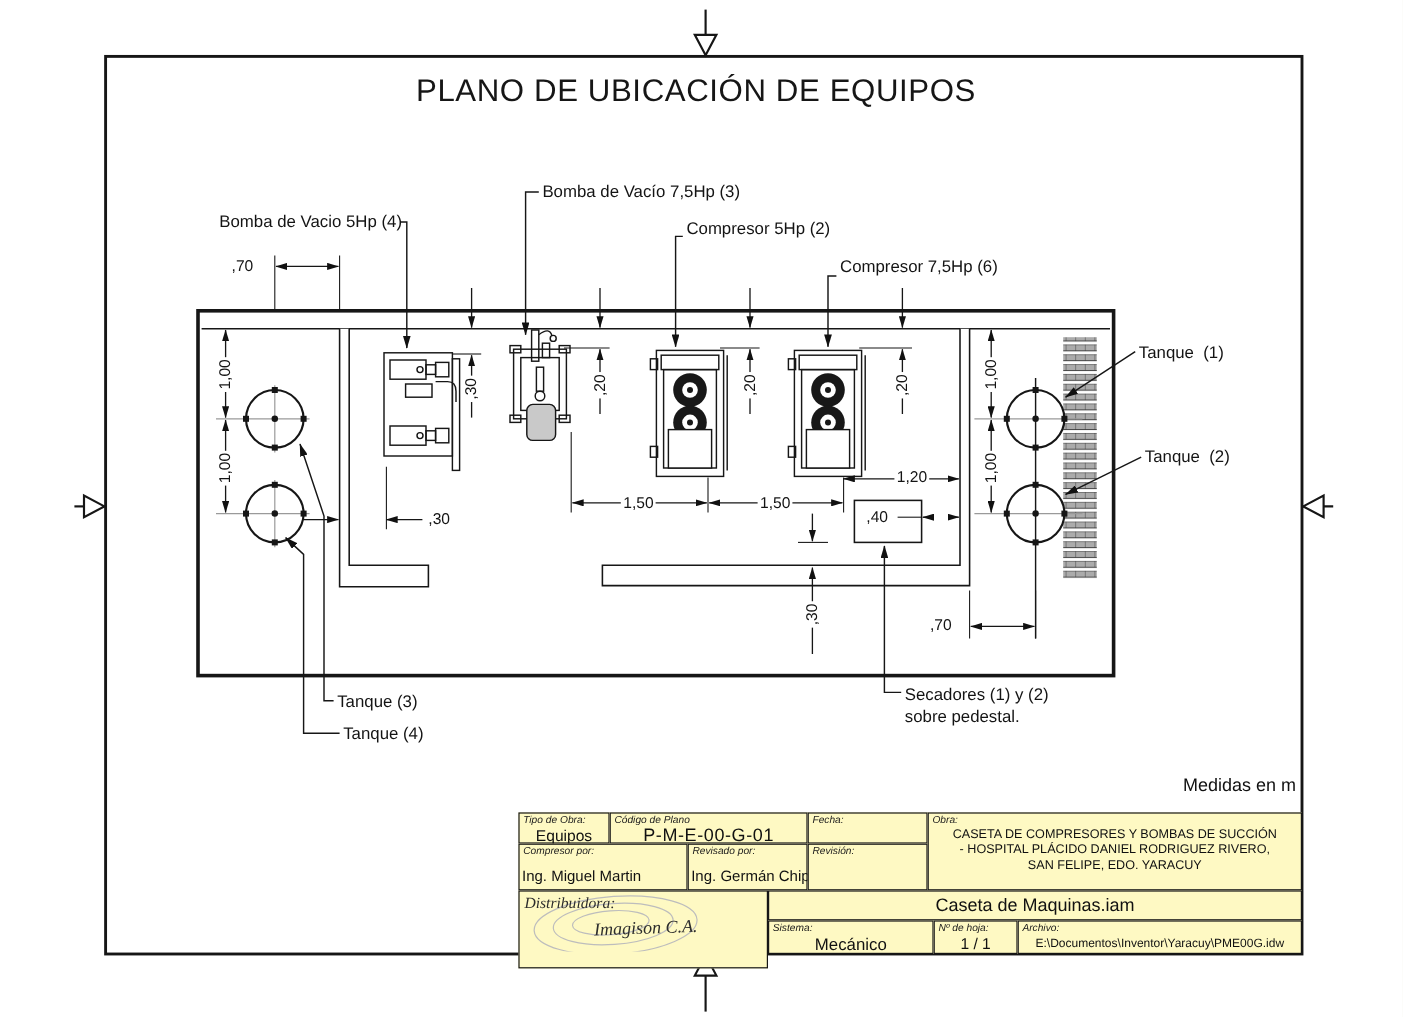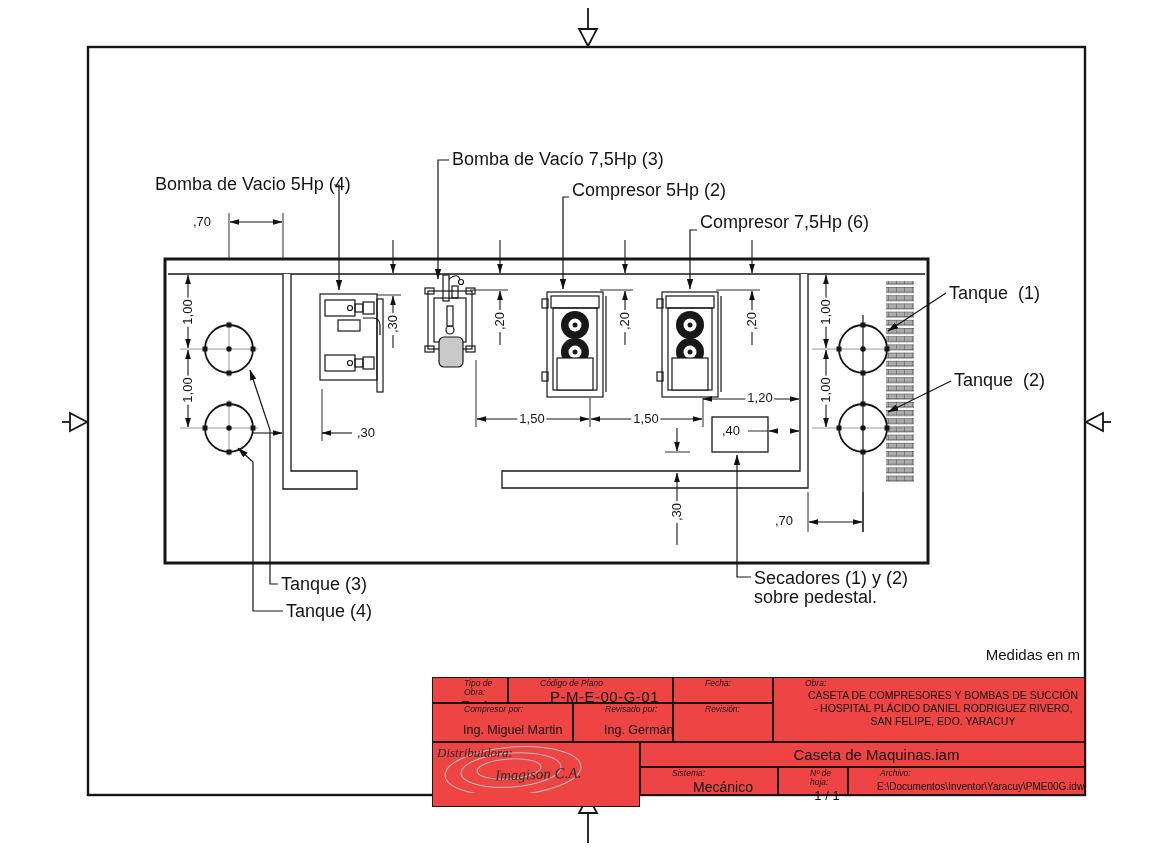--- a/index.html
+++ b/index.html
@@ -1,28 +1,28 @@
 <!DOCTYPE html>
 <html><head>
 <meta charset="utf-8">
 <style>
   html,body{margin:0;padding:0;background:#f4f4f2;}
   #sheet{position:relative;width:1169px;height:850px;background:#ffffff;overflow:hidden;
          font-family:"Liberation Sans",sans-serif;color:#111;}
   #plan-svg{position:absolute;left:0;top:0;}
-  .lbl{position:absolute;font-size:18px;line-height:16px;color:#141414;white-space:pre;}
+  .lbl{position:absolute;font-size:14px;line-height:16px;color:#141414;white-space:pre;}
   .dim{position:absolute;font-size:13px;color:#141414;background:#fff;padding:0 2px;
        transform:translate(-50%,-50%);white-space:pre;line-height:14px;}
   .dim.rot{transform:translate(-50%,-50%) rotate(-90deg);}
   .dim.nol{background:transparent;}
   #main-title{position:absolute;left:330px;top:60px;width:500px;text-align:center;
        font-size:26px;letter-spacing:0.5px;color:#161616;}
   #units-note{position:absolute;left:920px;top:646px;width:160px;text-align:right;font-size:15px;}
   
-  .tbc{position:absolute;box-sizing:border-box;border:1.6px solid #161616;background:#ef4444;padding-left:28px;}
+  .tbc{position:absolute;box-sizing:border-box;border:1.6px solid #161616;background:#fef9c3;}
   .tbl{font-size:8.5px;font-style:italic;line-height:9px;padding:1px 0 0 3px;color:#1a1a1a;}
   .tbv{text-align:center;margin-top:24px;}
   .v-tipo{font-size:13px;margin-top:1px;}
   .v-codigo{font-size:15px;margin-top:0px;letter-spacing:0.5px;}
   .v-fecha{font-size:15px;}
   .v-obra{font-size:10.5px;line-height:12px;text-align:center;margin-top:1px;}
   .v-name{font-size:12.5px;padding-left:2px;margin-top:9px;white-space:nowrap;}
   .v-caseta{font-size:15px;margin-top:3px;}
   .v-sistema{font-size:14px;margin-top:1px;}
   .v-hoja{font-size:13px;margin-top:1px;}
@@ -236,20 +236,21 @@
     <path d="M569,197 L563,197 L563,289" marker-end="url(#ah)"></path>
     <path d="M697,230 L690,230 L690,289" marker-end="url(#ah)"></path>
     <path d="M946,293 L888,331" marker-end="url(#ah)"></path>
     <path d="M951,381 L888,412" marker-end="url(#ah)"></path>
     <path d="M278,584 L270,584 L270,430 L250,370" marker-end="url(#ah)"></path>
     <path d="M283,611 L253,611 L253,462 L238,448" marker-end="url(#ah)"></path>
     <path d="M751,577 L737,577 L737,455" marker-end="url(#ah)"></path>
   </g>
 </svg>
 
+<div id="main-title">PLANO DE UBICACIÓN DE EQUIPOS</div>
 <div id="units-note">Medidas en m</div>
 
 <div class="lbl" style="left:155px;top:176px;width:180px;text-align:right;">Bomba de Vacio 5Hp (4)</div>
 <div class="lbl" style="left:452px;top:151px;">Bomba de Vacío 7,5Hp (3)</div>
 <div class="lbl" style="left:572px;top:182px;">Compresor 5Hp (2)</div>
 <div class="lbl" style="left:700px;top:214px;">Compresor 7,5Hp (6)</div>
 <div class="lbl" style="left:949px;top:285px;">Tanque  (1)</div>
 <div class="lbl" style="left:954px;top:372px;">Tanque  (2)</div>
 <div class="lbl" style="left:281px;top:576px;">Tanque (3)</div>
 <div class="lbl" style="left:286px;top:603px;">Tanque (4)</div>

